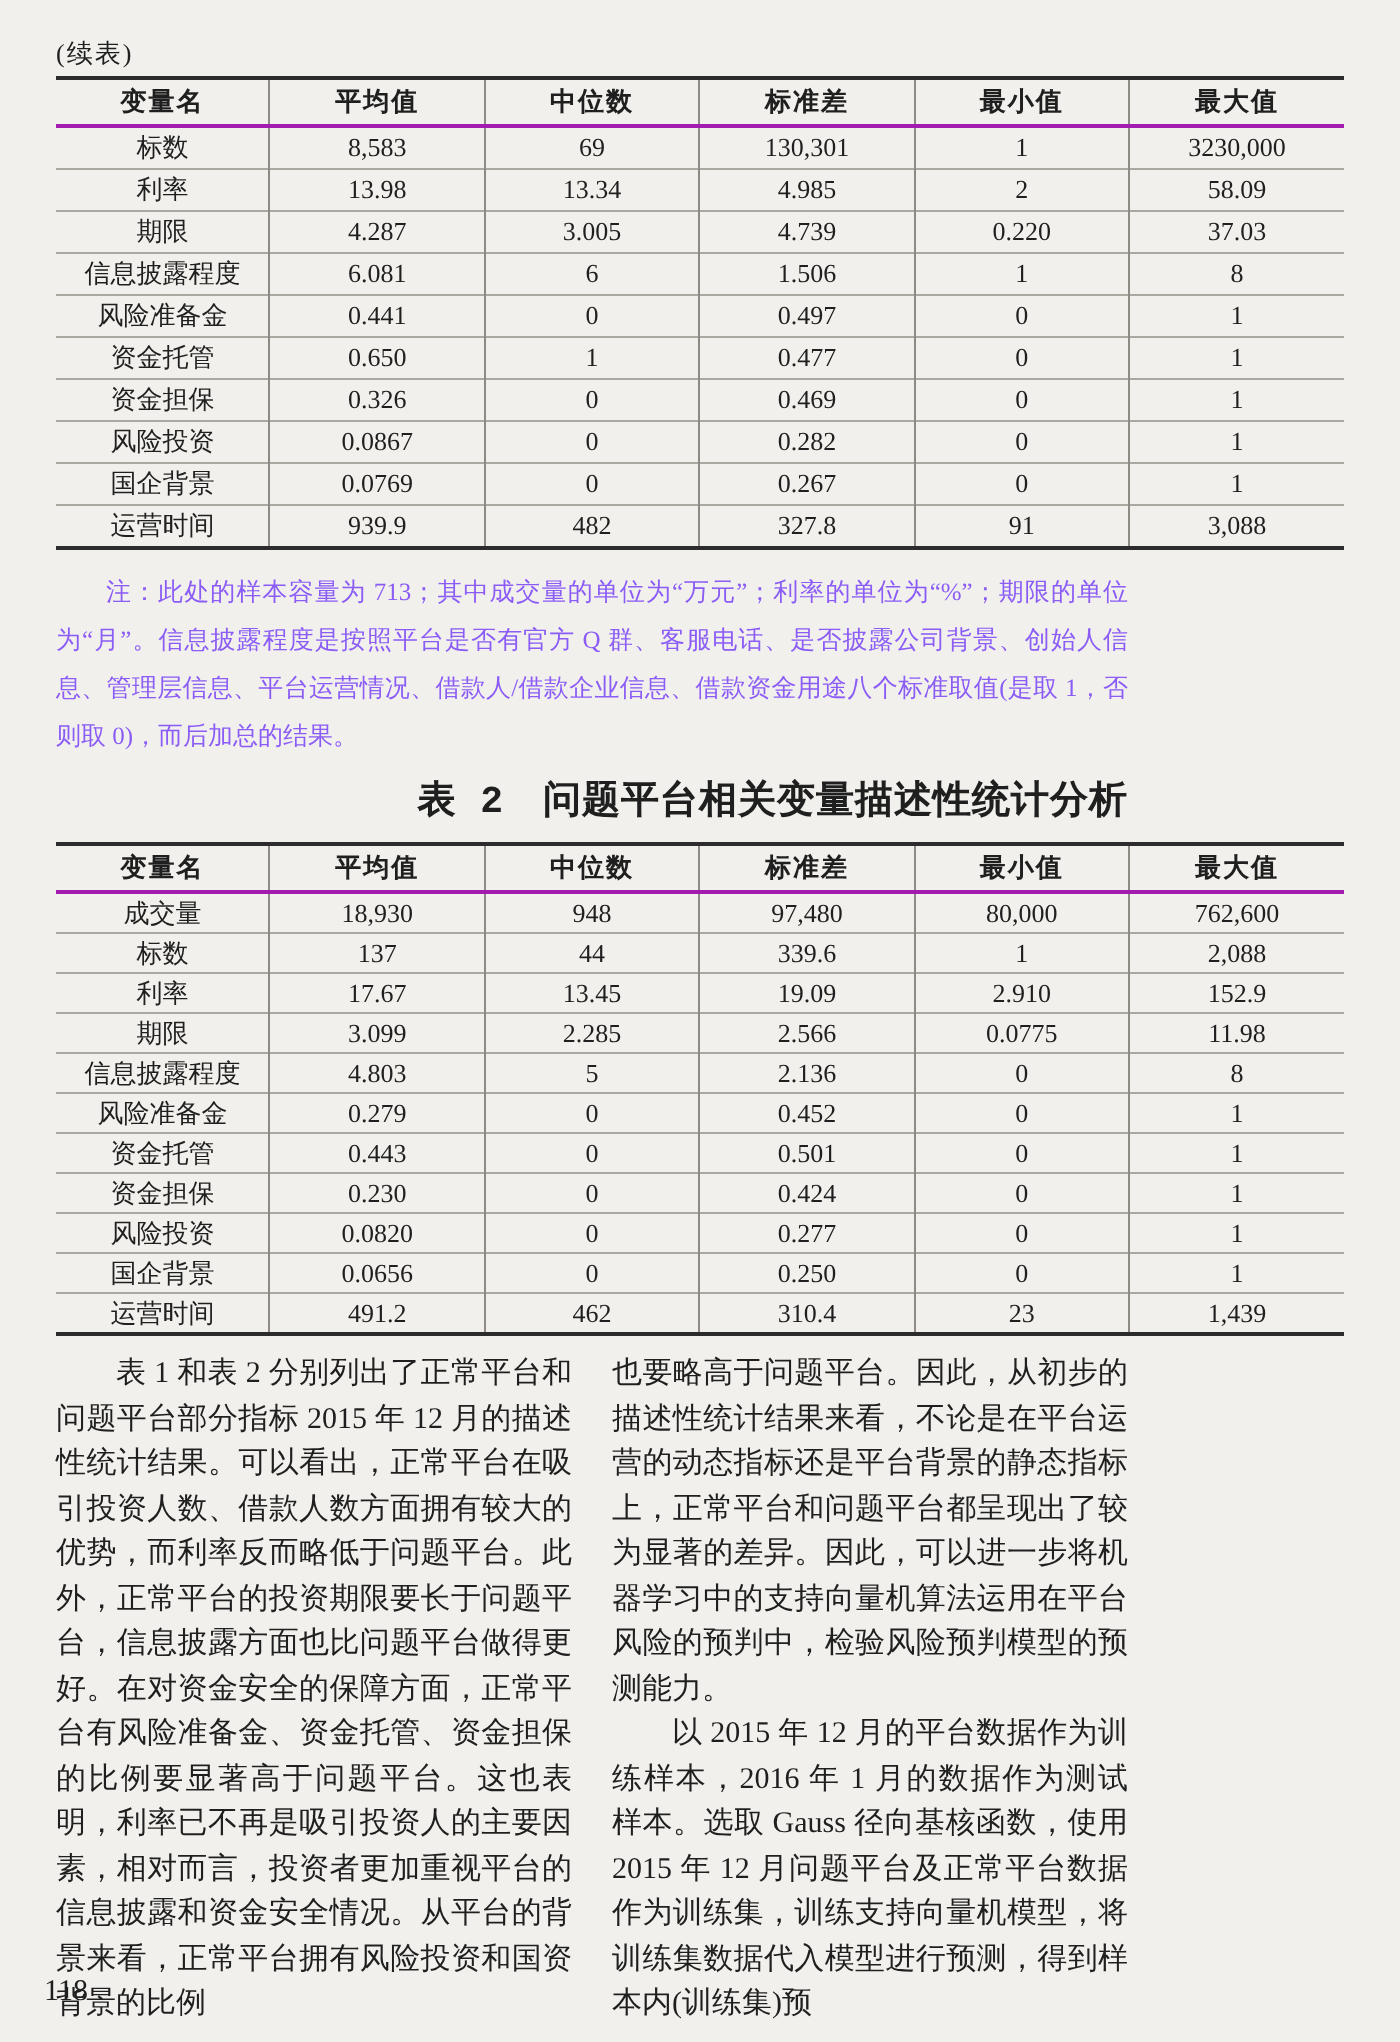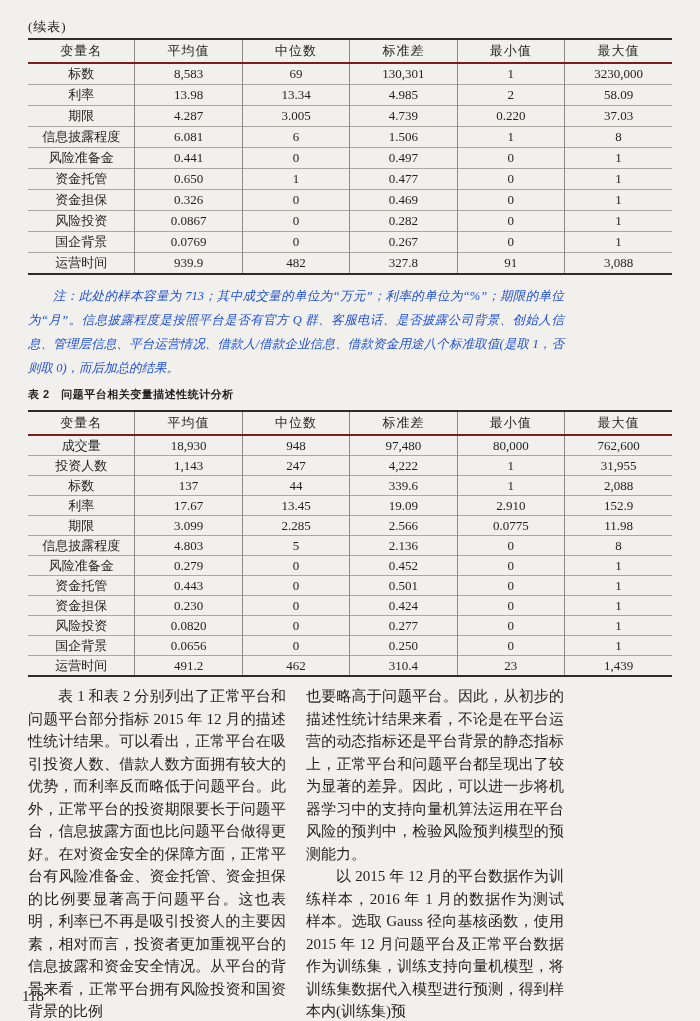--- a/index.html
+++ b/index.html
@@ -24,22 +24,22 @@
   table.stat-table {
     width: 644px;
     border-collapse: collapse;
     table-layout: fixed;
     border-top: 2px solid #2c2c2c;
     border-bottom: 2px solid #2c2c2c;
     font-size: 13px;
     text-align: center;
   }
   table.stat-table th {
-    font-weight: normal;
-    border-bottom: 2px solid #7f1d1d;
+    font-weight: bold;
+    border-bottom: 2px solid #a21caf;
     padding: 3px 2px;
     line-height: 16px;
     letter-spacing: 1px;
   }
   table.stat-table td {
     padding: 2px 2px;
     line-height: 16px;
   }
   table.stat-table tbody tr + tr td { border-top: 1px solid #aaa8a0; }
   table.stat-table th + th,
@@ -47,30 +47,29 @@
   table.stat-table th:first-child,
   table.stat-table td:first-child { width: 16.6%; }
   #table2 td { line-height: 15px; }
 
   .note {
     margin-top: 9px;
     font-size: 12.5px;
     line-height: 24px;
     text-align: justify;
     text-indent: 2em;
-    font-style: italic;
-    color: #1d4ed8;
+    color: #8b5cf6;
   }
 
   .caption {
     margin: 7px 0 8px 0;
-    text-align: left;
-    font-family: Liberation Sans, sans-serif;
+    text-align: right;
+    font-family: Liberation Mono, monospace;
     font-weight: bold;
-    font-size: 11px;
+    font-size: 19px;
     letter-spacing: 0.5px;
   }
 
   .columns {
     display: flex;
     gap: 20px;
     margin-top: 8px;
   }
   .col {
     width: 312px;
@@ -206,28 +205,20 @@
         </tr>
       </thead>
     <tbody>
         <tr>
           <td>成交量</td>
           <td>18,930</td>
           <td>948</td>
           <td>97,480</td>
           <td>80,000</td>
           <td>762,600</td>
-        </tr>
-        <tr>
-          <td>投资人数</td>
-          <td>1,143</td>
-          <td>247</td>
-          <td>4,222</td>
-          <td>1</td>
-          <td>31,955</td>
         </tr>
         <tr>
           <td>标数</td>
           <td>137</td>
           <td>44</td>
           <td>339.6</td>
           <td>1</td>
           <td>2,088</td>
         </tr>
         <tr>

